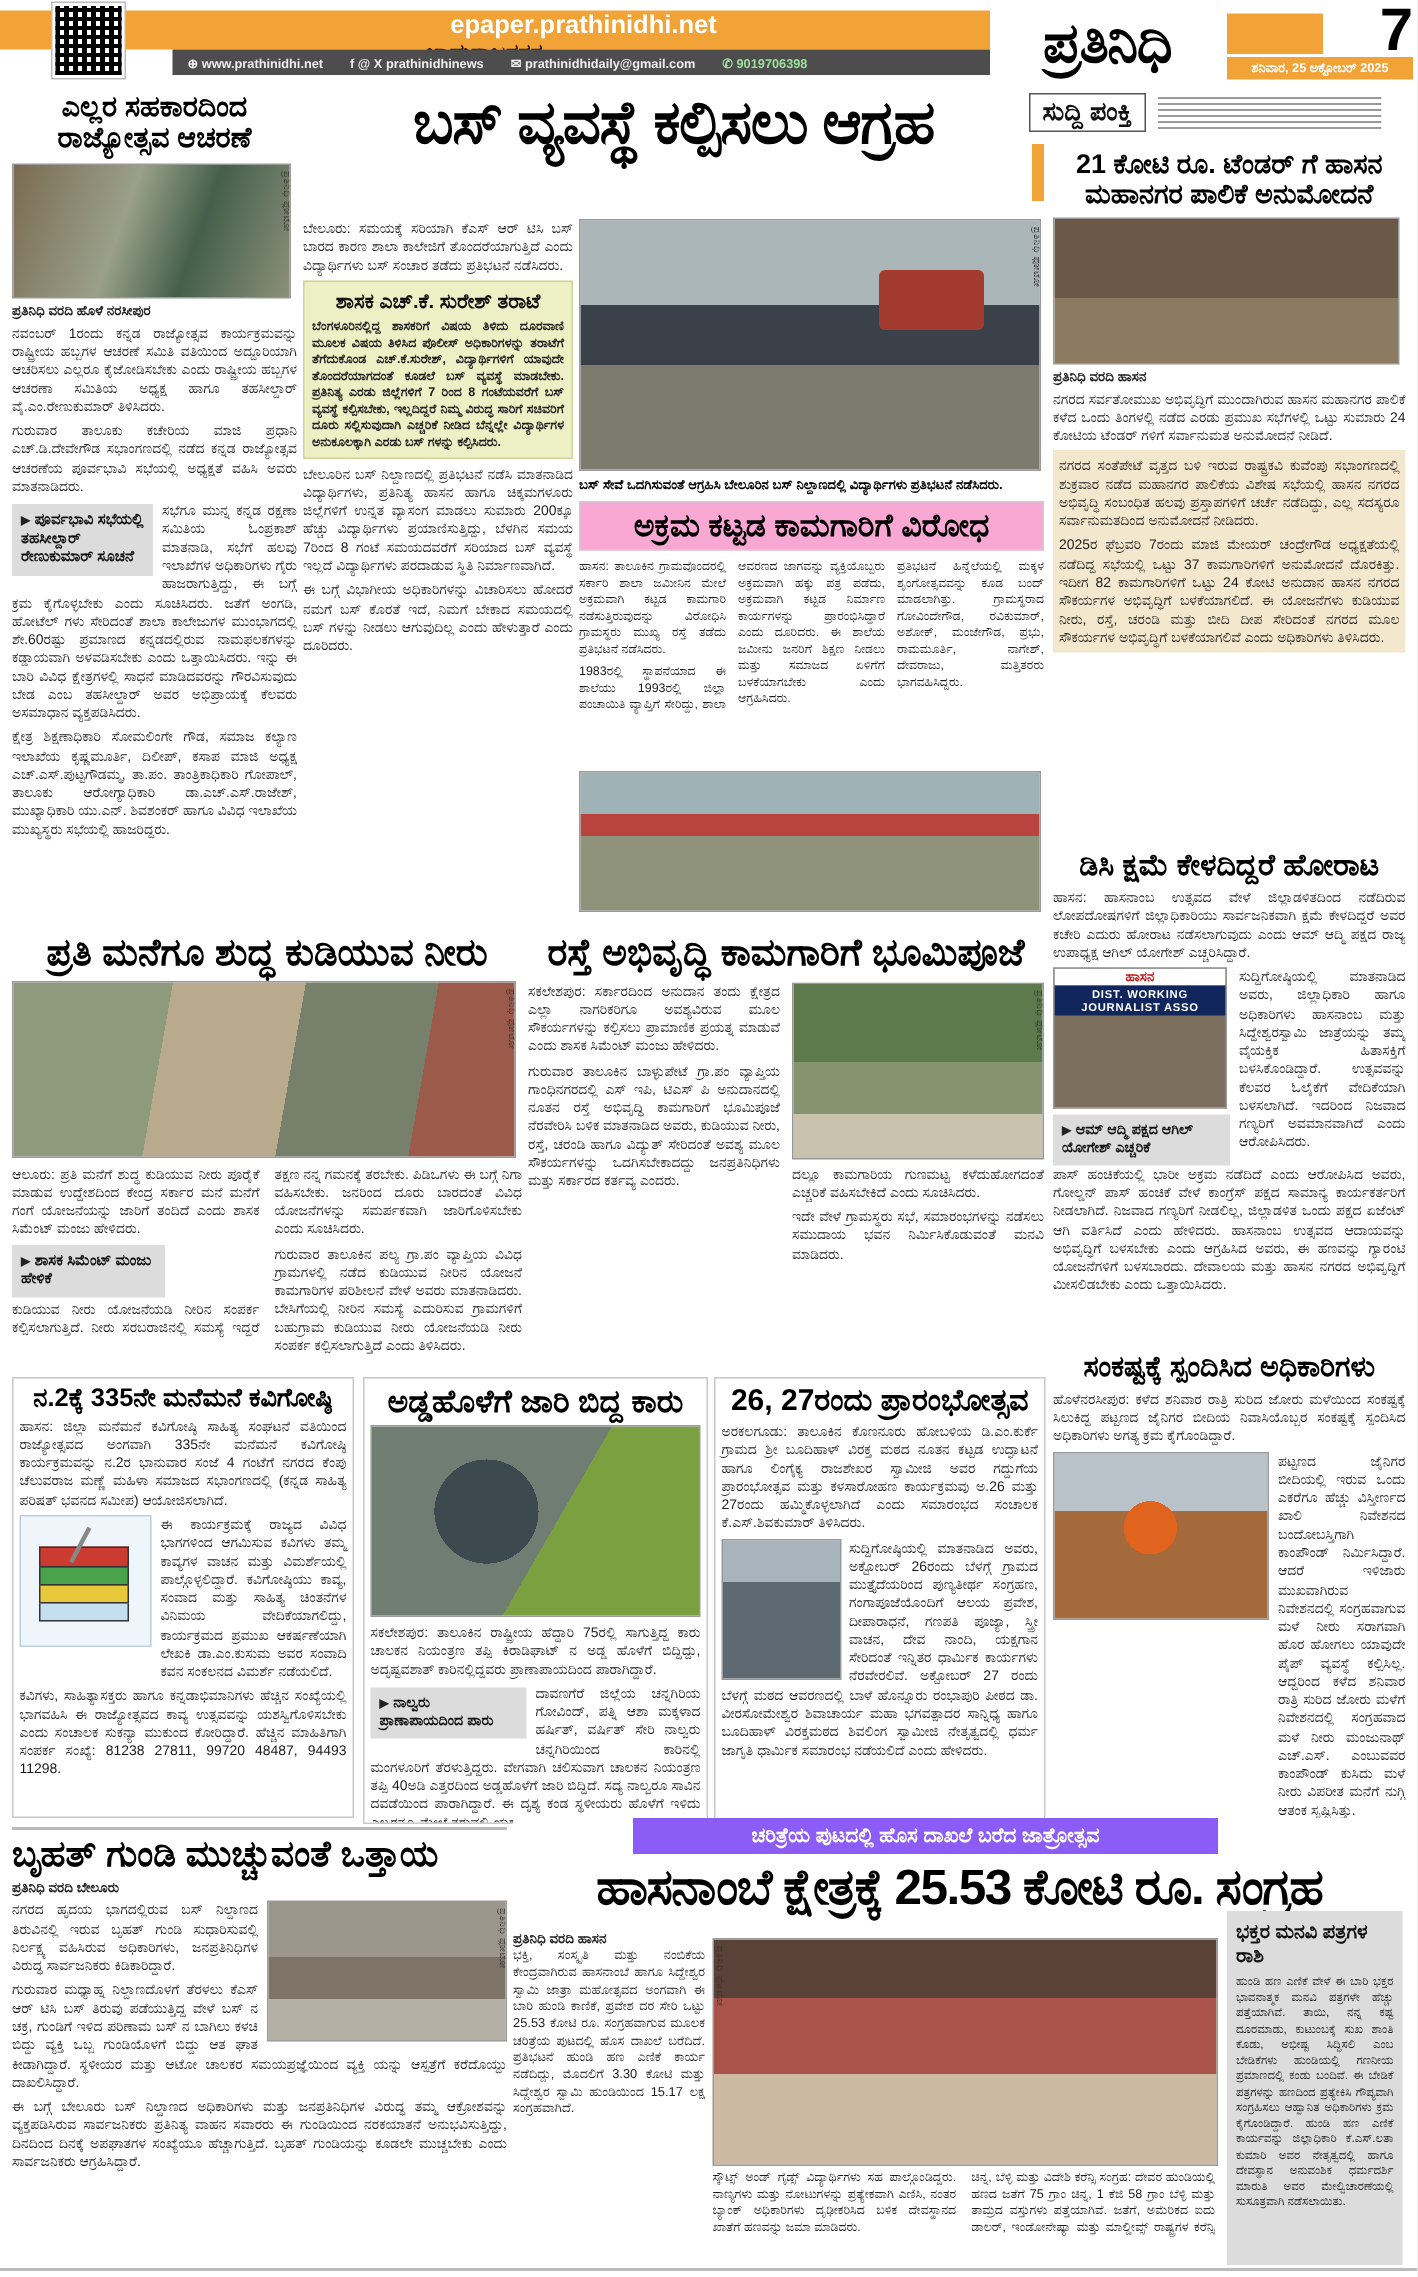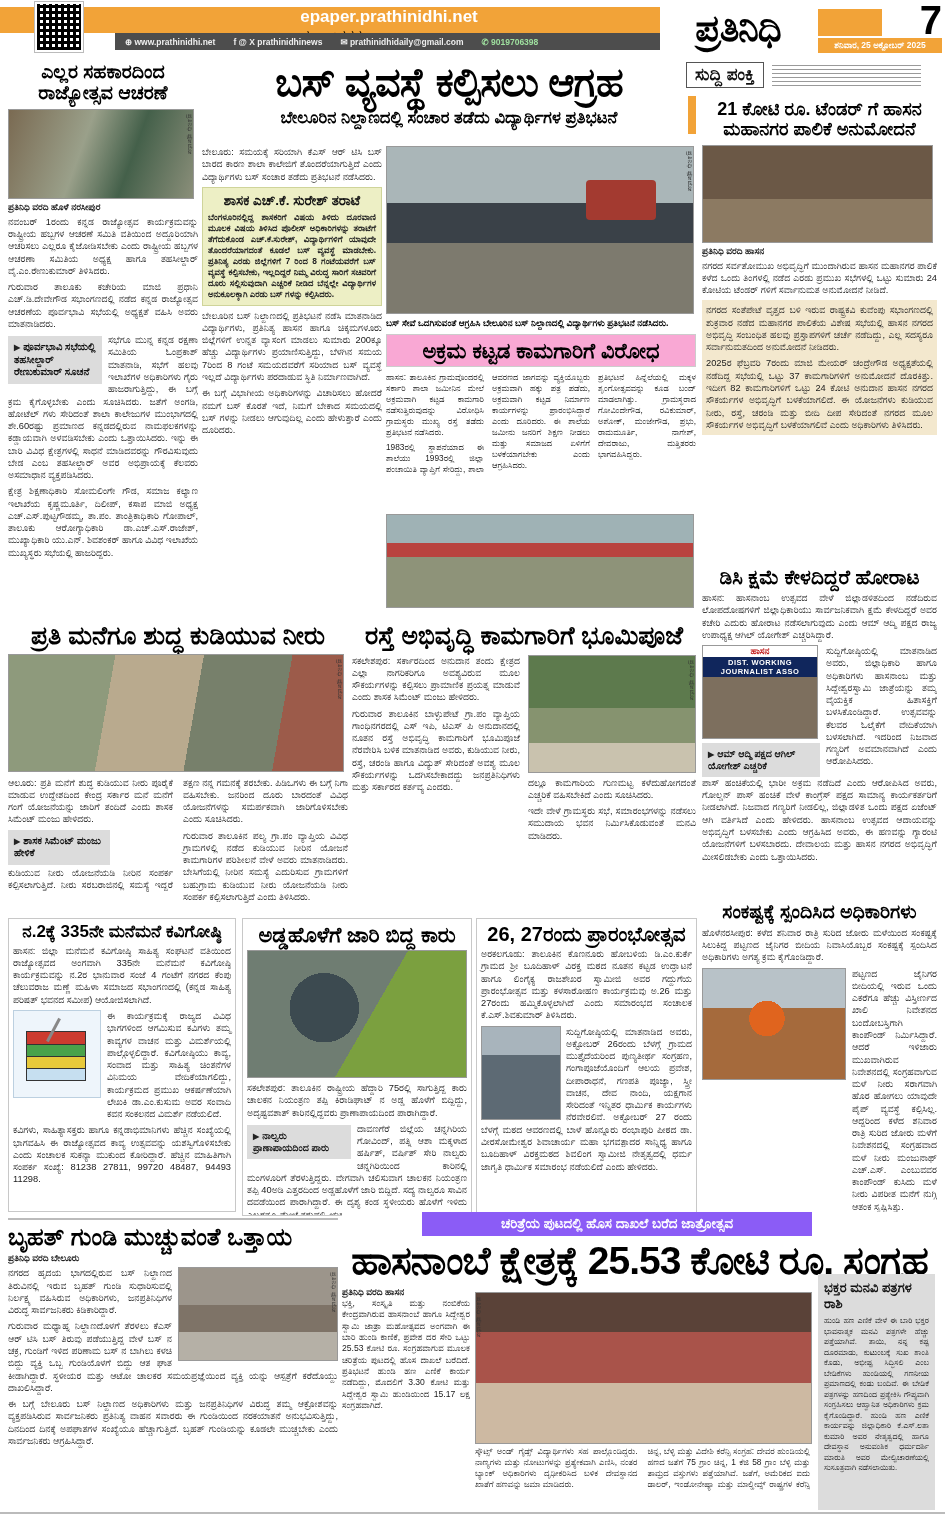--- a/index.html
+++ b/index.html
@@ -91,21 +91,20 @@
     <p class="bd">ಗುರುವಾರ ತಾಲೂಕು ಕಚೇರಿಯ ಮಾಜಿ ಪ್ರಧಾನಿ ಎಚ್.ಡಿ.ದೇವೇಗೌಡ ಸಭಾಂಗಣದಲ್ಲಿ ನಡೆದ ಕನ್ನಡ ರಾಜ್ಯೋತ್ಸವ ಆಚರಣೆಯ ಪೂರ್ವಭಾವಿ ಸಭೆಯಲ್ಲಿ ಅಧ್ಯಕ್ಷತೆ ವಹಿಸಿ ಅವರು ಮಾತನಾಡಿದರು.</p>
     <div class="pq" style="float:left;width:82px;margin:2px 6px 2px 0;">
       <span class="arr">▶</span><span>ಪೂರ್ವಭಾವಿ ಸಭೆಯಲ್ಲಿ ತಹಸೀಲ್ದಾರ್ ರೇಣುಕುಮಾರ್ ಸೂಚನೆ</span>
     </div>
     <p class="bd">ಸಭೆಗೂ ಮುನ್ನ ಕನ್ನಡ ರಕ್ಷಣಾ ಸಮಿತಿಯ ಓಂಪ್ರಕಾಶ್ ಮಾತನಾಡಿ, ಸಭೆಗೆ ಹಲವು ಇಲಾಖೆಗಳ ಅಧಿಕಾರಿಗಳು ಗೈರು ಹಾಜರಾಗುತ್ತಿದ್ದು, ಈ ಬಗ್ಗೆ ಕ್ರಮ ಕೈಗೊಳ್ಳಬೇಕು ಎಂದು ಸೂಚಿಸಿದರು. ಜತೆಗೆ ಅಂಗಡಿ, ಹೋಟೆಲ್ ಗಳು ಸೇರಿದಂತೆ ಶಾಲಾ ಕಾಲೇಜುಗಳ ಮುಂಭಾಗದಲ್ಲಿ ಶೇ.60ರಷ್ಟು ಪ್ರಮಾಣದ ಕನ್ನಡದಲ್ಲಿರುವ ನಾಮಫಲಕಗಳನ್ನು ಕಡ್ಡಾಯವಾಗಿ ಅಳವಡಿಸಬೇಕು ಎಂದು ಒತ್ತಾಯಿಸಿದರು. ಇನ್ನು ಈ ಬಾರಿ ವಿವಿಧ ಕ್ಷೇತ್ರಗಳಲ್ಲಿ ಸಾಧನೆ ಮಾಡಿದವರನ್ನು ಗೌರವಿಸುವುದು ಬೇಡ ಎಂಬ ತಹಸೀಲ್ದಾರ್ ಅವರ ಅಭಿಪ್ರಾಯಕ್ಕೆ ಕೆಲವರು ಅಸಮಾಧಾನ ವ್ಯಕ್ತಪಡಿಸಿದರು.</p>
     <p class="bd">ಕ್ಷೇತ್ರ ಶಿಕ್ಷಣಾಧಿಕಾರಿ ಸೋಮಲಿಂಗೇ ಗೌಡ, ಸಮಾಜ ಕಲ್ಯಾಣ ಇಲಾಖೆಯ ಕೃಷ್ಣಮೂರ್ತಿ, ದಿಲೀಪ್, ಕಸಾಪ ಮಾಜಿ ಅಧ್ಯಕ್ಷ ಎಚ್.ಎಸ್.ಪುಟ್ಟಗೌಡಮ್ಮ, ತಾ.ಪಂ. ತಾಂತ್ರಿಕಾಧಿಕಾರಿ ಗೋಪಾಲ್, ತಾಲೂಕು ಆರೋಗ್ಯಾಧಿಕಾರಿ ಡಾ.ಎಚ್.ಎಸ್.ರಾಜೇಶ್, ಮುಖ್ಯಾಧಿಕಾರಿ ಯು.ಎನ್. ಶಿವಶಂಕರ್ ಹಾಗೂ ವಿವಿಧ ಇಲಾಖೆಯ ಮುಖ್ಯಸ್ಥರು ಸಭೆಯಲ್ಲಿ ಹಾಜರಿದ್ದರು.</p>
   </div>
 
   <div class="art" style="left:202px;top:60px;width:494px;height:560px;">
     <div class="t" style="font-size:40px;letter-spacing:-1px;">ಬಸ್ ವ್ಯವಸ್ಥೆ ಕಲ್ಪಿಸಲು ಆಗ್ರಹ</div>
-    <div class="t" style="font-size:16.5px;margin-top:4px;">ಬೇಲೂರಿನ ನಿಲ್ದಾಣದಲ್ಲಿ ಸಂಚಾರ ತಡೆದು ವಿದ್ಯಾರ್ಥಿಗಳ ಪ್ರತಿಭಟನೆ</div>
     <div class="abs" style="left:486px;top:8px;width:8px;height:66px;background:#f2a338;"></div>
 
     <div style="position:absolute;left:0;top:86px;width:180px;height:470px;overflow:hidden;">
       <p class="bd">ಬೇಲೂರು: ಸಮಯಕ್ಕೆ ಸರಿಯಾಗಿ ಕೆಎಸ್ ಆರ್ ಟಿಸಿ ಬಸ್ ಬಾರದ ಕಾರಣ ಶಾಲಾ ಕಾಲೇಜಿಗೆ ತೊಂದರೆಯಾಗುತ್ತಿದೆ ಎಂದು ವಿದ್ಯಾರ್ಥಿಗಳು ಬಸ್ ಸಂಚಾರ ತಡೆದು ಪ್ರತಿಭಟನೆ ನಡೆಸಿದರು.</p>
       <div class="greenbox">
         <div class="gt">ಶಾಸಕ ಎಚ್.ಕೆ. ಸುರೇಶ್ ತರಾಟೆ</div>
         <div class="gb">ಬೆಂಗಳೂರಿನಲ್ಲಿದ್ದ ಶಾಸಕರಿಗೆ ವಿಷಯ ತಿಳಿದು ದೂರವಾಣಿ ಮೂಲಕ ವಿಷಯ ತಿಳಿಸಿದ ಪೊಲೀಸ್ ಅಧಿಕಾರಿಗಳನ್ನು ತರಾಟೆಗೆ ತೆಗೆದುಕೊಂಡ ಎಚ್.ಕೆ.ಸುರೇಶ್, ವಿದ್ಯಾರ್ಥಿಗಳಿಗೆ ಯಾವುದೇ ತೊಂದರೆಯಾಗದಂತೆ ಕೂಡಲೆ ಬಸ್ ವ್ಯವಸ್ಥೆ ಮಾಡಬೇಕು. ಪ್ರತಿನಿತ್ಯ ಎರಡು ಜಿಲ್ಲೆಗಳಿಗೆ 7 ರಿಂದ 8 ಗಂಟೆಯವರೆಗೆ ಬಸ್ ವ್ಯವಸ್ಥೆ ಕಲ್ಪಿಸಬೇಕು, ಇಲ್ಲದಿದ್ದರೆ ನಿಮ್ಮ ವಿರುದ್ಧ ಸಾರಿಗೆ ಸಚಿವರಿಗೆ ದೂರು ಸಲ್ಲಿಸುವುದಾಗಿ ಎಚ್ಚರಿಕೆ ನೀಡಿದ ಬೆನ್ನಲ್ಲೇ ವಿದ್ಯಾರ್ಥಿಗಳ ಅನುಕೂಲಕ್ಕಾಗಿ ಎರಡು ಬಸ್ ಗಳನ್ನು ಕಲ್ಪಿಸಿದರು.</div>
       </div>
       <p class="bd" style="margin-top:4px;">ಬೇಲೂರಿನ ಬಸ್ ನಿಲ್ದಾಣದಲ್ಲಿ ಪ್ರತಿಭಟನೆ ನಡೆಸಿ ಮಾತನಾಡಿದ ವಿದ್ಯಾರ್ಥಿಗಳು, ಪ್ರತಿನಿತ್ಯ ಹಾಸನ ಹಾಗೂ ಚಿಕ್ಕಮಗಳೂರು ಜಿಲ್ಲೆಗಳಿಗೆ ಉನ್ನತ ವ್ಯಾಸಂಗ ಮಾಡಲು ಸುಮಾರು 200ಕ್ಕೂ ಹೆಚ್ಚು ವಿದ್ಯಾರ್ಥಿಗಳು ಪ್ರಯಾಣಿಸುತ್ತಿದ್ದು, ಬೆಳಗಿನ ಸಮಯ 7ರಿಂದ 8 ಗಂಟೆ ಸಮಯದವರೆಗೆ ಸರಿಯಾದ ಬಸ್ ವ್ಯವಸ್ಥೆ ಇಲ್ಲದೆ ವಿದ್ಯಾರ್ಥಿಗಳು ಪರದಾಡುವ ಸ್ಥಿತಿ ನಿರ್ಮಾಣವಾಗಿದೆ.</p>
       <p class="bd">ಈ ಬಗ್ಗೆ ವಿಭಾಗೀಯ ಅಧಿಕಾರಿಗಳನ್ನು ವಿಚಾರಿಸಲು ಹೋದರೆ ನಮಗೆ ಬಸ್ ಕೊರತೆ ಇದೆ, ನಿಮಗೆ ಬೇಕಾದ ಸಮಯದಲ್ಲಿ ಬಸ್ ಗಳನ್ನು ನೀಡಲು ಆಗುವುದಿಲ್ಲ ಎಂದು ಹೇಳುತ್ತಾರೆ ಎಂದು ದೂರಿದರು.</p>
@@ -254,21 +253,21 @@
         <span class="credit">ಪ್ರತಿನಿಧಿ ಫೋಟೋ</span>
       </div>
       <p class="bd">ನಗರದ ಹೃದಯ ಭಾಗದಲ್ಲಿರುವ ಬಸ್ ನಿಲ್ದಾಣದ ತಿರುವಿನಲ್ಲಿ ಇರುವ ಬೃಹತ್ ಗುಂಡಿ ಸುಧಾರಿಸುವಲ್ಲಿ ನಿರ್ಲಕ್ಷ್ಯ ವಹಿಸಿರುವ ಅಧಿಕಾರಿಗಳು, ಜನಪ್ರತಿನಿಧಿಗಳ ವಿರುದ್ಧ ಸಾರ್ವಜನಿಕರು ಕಿಡಿಕಾರಿದ್ದಾರೆ.</p>
       <p class="bd">ಗುರುವಾರ ಮಧ್ಯಾಹ್ನ ನಿಲ್ದಾಣದೊಳಗೆ ತೆರಳಲು ಕೆಎಸ್ ಆರ್ ಟಿಸಿ ಬಸ್ ತಿರುವು ಪಡೆಯುತ್ತಿದ್ದ ವೇಳೆ ಬಸ್ ನ ಚಕ್ರ, ಗುಂಡಿಗೆ ಇಳಿದ ಪರಿಣಾಮ ಬಸ್ ನ ಬಾಗಿಲು ಕಳಚಿ ಬಿದ್ದು ವ್ಯಕ್ತಿ ಒಬ್ಬ ಗುಂಡಿಯೊಳಗೆ ಬಿದ್ದು ಆತ ಘಾತ ಕೀಡಾಗಿದ್ದಾರೆ. ಸ್ಥಳೀಯರ ಮತ್ತು ಆಟೋ ಚಾಲಕರ ಸಮಯಪ್ರಜ್ಞೆಯಿಂದ ವ್ಯಕ್ತಿ ಯನ್ನು ಆಸ್ಪತ್ರೆಗೆ ಕರೆದೊಯ್ದು ದಾಖಲಿಸಿದ್ದಾರೆ.</p>
       <p class="bd">ಈ ಬಗ್ಗೆ ಬೇಲೂರು ಬಸ್ ನಿಲ್ದಾಣದ ಅಧಿಕಾರಿಗಳು ಮತ್ತು ಜನಪ್ರತಿನಿಧಿಗಳ ವಿರುದ್ಧ ತಮ್ಮ ಆಕ್ರೋಶವನ್ನು ವ್ಯಕ್ತಪಡಿಸಿರುವ ಸಾರ್ವಜನಿಕರು ಪ್ರತಿನಿತ್ಯ ವಾಹನ ಸವಾರರು ಈ ಗುಂಡಿಯಿಂದ ನರಕಯಾತನೆ ಅನುಭವಿಸುತ್ತಿದ್ದು, ದಿನದಿಂದ ದಿನಕ್ಕೆ ಅಪಘಾತಗಳ ಸಂಖ್ಯೆಯೂ ಹೆಚ್ಚಾಗುತ್ತಿದೆ. ಬೃಹತ್ ಗುಂಡಿಯನ್ನು ಕೂಡಲೇ ಮುಚ್ಚಬೇಕು ಎಂದು ಸಾರ್ವಜನಿಕರು ಆಗ್ರಹಿಸಿದ್ದಾರೆ.</p>
     </div>
   </div>
 
   <div class="art" style="left:342px;top:1212px;width:595px;height:300px;">
     <div class="strap" style="position:absolute;left:80px;top:0;width:390px;height:24px;">ಚರಿತ್ರೆಯ ಪುಟದಲ್ಲಿ ಹೊಸ ದಾಖಲೆ ಬರೆದ ಜಾತ್ರೋತ್ಸವ</div>
-    <div class="t" style="position:absolute;left:0;top:28px;width:595px;font-size:39px;letter-spacing:-1px;">ಹಾಸನಾಂಬೆ ಕ್ಷೇತ್ರಕ್ಕೆ 25.53 ಕೋಟಿ ರೂ. ಸಂಗ್ರಹ</div>
+    <div class="t" style="position:absolute;left:0;top:28px;width:595px;font-size:33px;letter-spacing:-1px;">ಹಾಸನಾಂಬೆ ಕ್ಷೇತ್ರಕ್ಕೆ 25.53 ಕೋಟಿ ರೂ. ಸಂಗ್ರಹ</div>
     <div class="bl" style="position:absolute;left:0;top:72px;">ಪ್ರತಿನಿಧಿ ವರದಿ ಹಾಸನ</div>
     <div style="position:absolute;left:0;top:86px;width:128px;height:212px;overflow:hidden;">
       <p class="bd" style="font-size:8.6px;">ಭಕ್ತಿ, ಸಂಸ್ಕೃತಿ ಮತ್ತು ನಂಬಿಕೆಯ ಕೇಂದ್ರವಾಗಿರುವ ಹಾಸನಾಂಬೆ ಹಾಗೂ ಸಿದ್ದೇಶ್ವರ ಸ್ವಾಮಿ ಜಾತ್ರಾ ಮಹೋತ್ಸವದ ಅಂಗವಾಗಿ ಈ ಬಾರಿ ಹುಂಡಿ ಕಾಣಿಕೆ, ಪ್ರವೇಶ ದರ ಸೇರಿ ಒಟ್ಟು 25.53 ಕೋಟಿ ರೂ. ಸಂಗ್ರಹವಾಗುವ ಮೂಲಕ ಚರಿತ್ರೆಯ ಪುಟದಲ್ಲಿ ಹೊಸ ದಾಖಲೆ ಬರೆದಿದೆ. ಪ್ರತಿಭಟನೆ ಹುಂಡಿ ಹಣ ಎಣಿಕೆ ಕಾರ್ಯ ನಡೆದಿದ್ದು, ಮೊದಲಿಗೆ 3.30 ಕೋಟಿ ಮತ್ತು ಸಿದ್ದೇಶ್ವರ ಸ್ವಾಮಿ ಹುಂಡಿಯಿಂದ 15.17 ಲಕ್ಷ ಸಂಗ್ರಹವಾಗಿದೆ.</p>
     </div>
     <div class="ph" style="position:absolute;left:133px;top:80px;width:335px;height:150px;
          background:linear-gradient(to bottom,#5a4238 0 26%,#a9534a 26% 60%,#cdb9a2 60% 100%);">
       <span class="credit" style="right:auto;left:-1px;">ಪ್ರತಿನಿಧಿ ಫೋಟೋ</span>
     </div>
     <div class="cols2" style="position:absolute;left:133px;top:234px;width:335px;height:64px;overflow:hidden;">
       <p class="bd" style="font-size:8.4px;">ಸ್ಕೌಟ್ಸ್ ಅಂಡ್ ಗೈಡ್ಸ್ ವಿದ್ಯಾರ್ಥಿಗಳು ಸಹ ಪಾಲ್ಗೊಂಡಿದ್ದರು. ನಾಣ್ಯಗಳು ಮತ್ತು ನೋಟುಗಳನ್ನು ಪ್ರತ್ಯೇಕವಾಗಿ ಎಣಿಸಿ, ನಂತರ ಬ್ಯಾಂಕ್ ಅಧಿಕಾರಿಗಳು ದೃಢೀಕರಿಸಿದ ಬಳಿಕ ದೇವಸ್ಥಾನದ ಖಾತೆಗೆ ಹಣವನ್ನು ಜಮಾ ಮಾಡಿದರು.</p>

